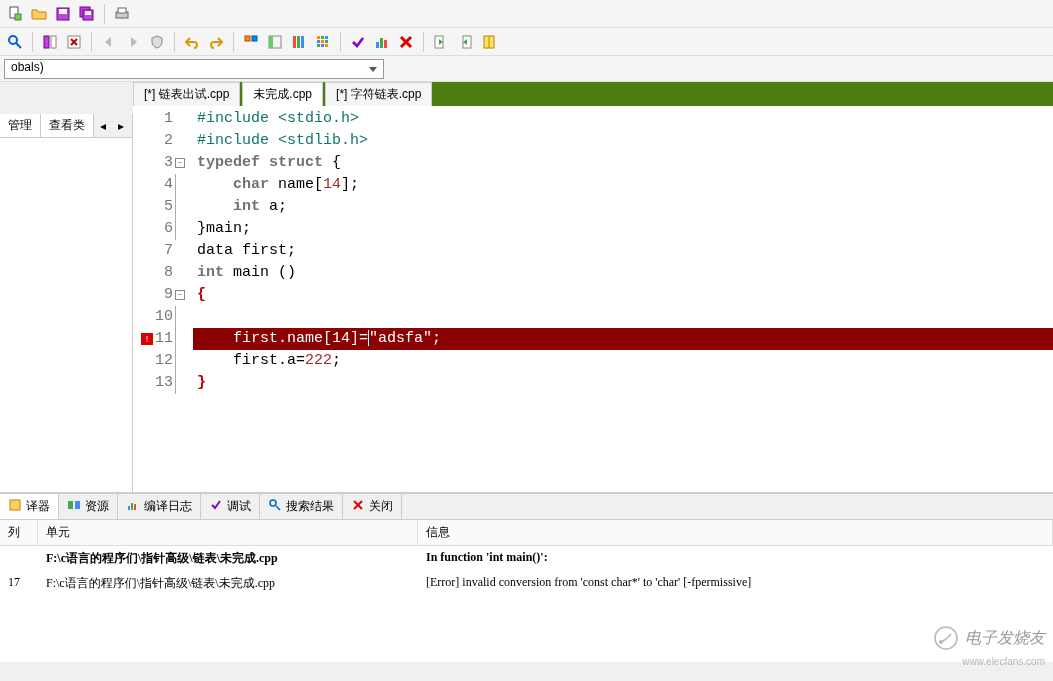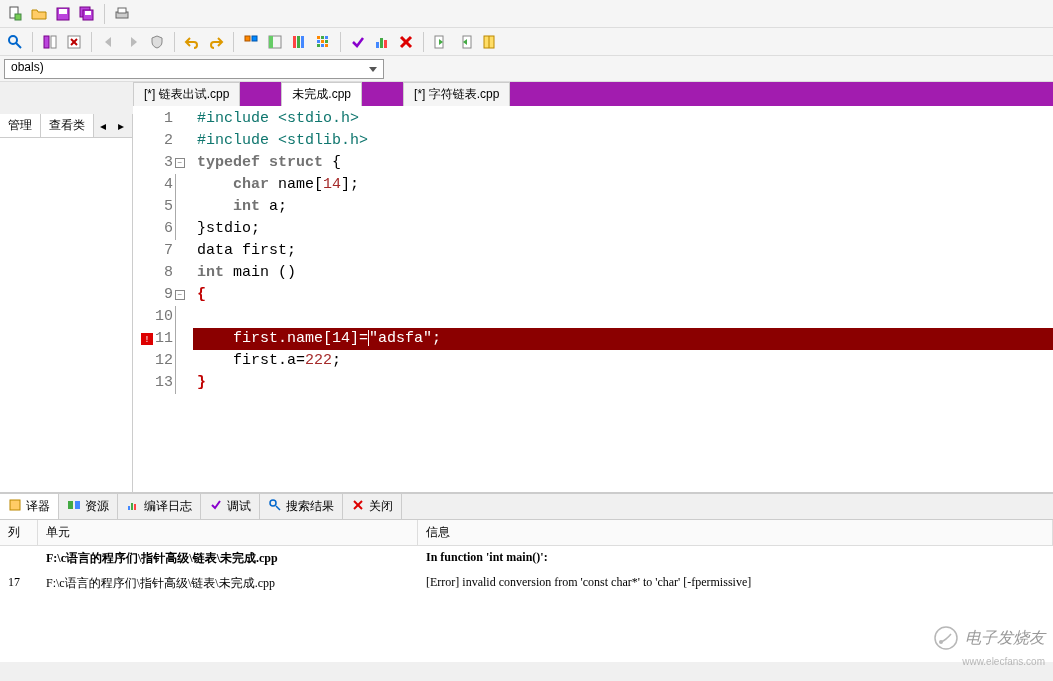--- a/index.html
+++ b/index.html
@@ -15,21 +15,21 @@
   .combo::after { content: ""; position: absolute; right: 6px; top: 7px; border-left: 4px solid transparent; border-right: 4px solid transparent; border-top: 5px solid #555; }
   
   .main-row { display: flex; height: 410px; }
   .sidebar { width: 133px; background: #fff; border-right: 1px solid #ccc; display: flex; flex-direction: column; margin-top: 32px; }
   .side-tabs { display: flex; align-items: center; height: 24px; border-bottom: 1px solid #ccc; background: #f0f0f0; }
   .side-tab { padding: 3px 8px; font-size: 12px; border-right: 1px solid #ccc; background: #fff; cursor: pointer; height: 100%; display: flex; align-items: center; }
   .nav-btn { width: 16px; height: 16px; display: flex; align-items: center; justify-content: center; cursor: pointer; margin: 0 1px; }
   .side-body { flex: 1; background: #fff; }
   
   .editor-area { flex: 1; display: flex; flex-direction: column; background: #fff; }
-  .file-tabs { display: flex; height: 24px; background: #a21caf; align-items: flex-end; gap: 39px; }
+  .file-tabs { display: flex; height: 24px; background: #4d7c0f; align-items: flex-end; }
   .file-tab { padding: 3px 10px; font-size: 12px; border: 1px solid #ccc; border-bottom: none; background: #f5f5f5; cursor: pointer; margin-right: 2px; }
   .file-tab.active { background: #fff; }
   
   .editor { flex: 1; display: flex; font-family: Consolas, "Courier New", monospace; font-size: 15px; background: #fff; position: relative; }
   .gutter { width: 60px; text-align: right; padding-right: 8px; color: #777; user-select: none; line-height: 22px; padding-top: 2px; }
   .gutter-line { height: 22px; display: flex; align-items: center; justify-content: flex-end; gap: 2px; }
   .fold { width: 10px; height: 10px; border: 1px solid #888; font-size: 8px; line-height: 8px; text-align: center; display: inline-block; }
   .fold-line { border-left: 1px solid #aaa; height: 22px; width: 10px; display: inline-block; }
   .code { flex: 1; line-height: 22px; padding-top: 2px; }
   .code-line { height: 22px; white-space: pre; padding-left: 4px; }
@@ -296,21 +296,21 @@
             <span>13</span>
             <span class="fold-line"></span>
           </div>
         </div>
       <div class="code" id="code">
           <div class="code-line"><span class="pp">#include &lt;stdio.h&gt;</span></div>
           <div class="code-line"><span class="pp">#include &lt;stdlib.h&gt;</span></div>
           <div class="code-line"><span class="kw">typedef</span> <span class="kw">struct</span> {</div>
           <div class="code-line">    <span class="kw">char</span> name[<span class="num">14</span>];</div>
           <div class="code-line">    <span class="kw">int</span> a;</div>
-          <div class="code-line">}stdio;</div>
+          <div class="code-line">}main;</div>
           <div class="code-line">data first;</div>
           <div class="code-line"><span class="kw">int</span> main ()</div>
           <div class="code-line"><span class="bracket-red">{</span></div>
           <div class="code-line"></div>
           <div class="code-line hl">    first.name[14]=<span class="cursor-bar"></span>"adsfa";</div>
           <div class="code-line">    first.a=<span class="num">222</span>;</div>
           <div class="code-line"><span class="bracket-red">}</span></div>
         </div>
     </div>
   </div>

